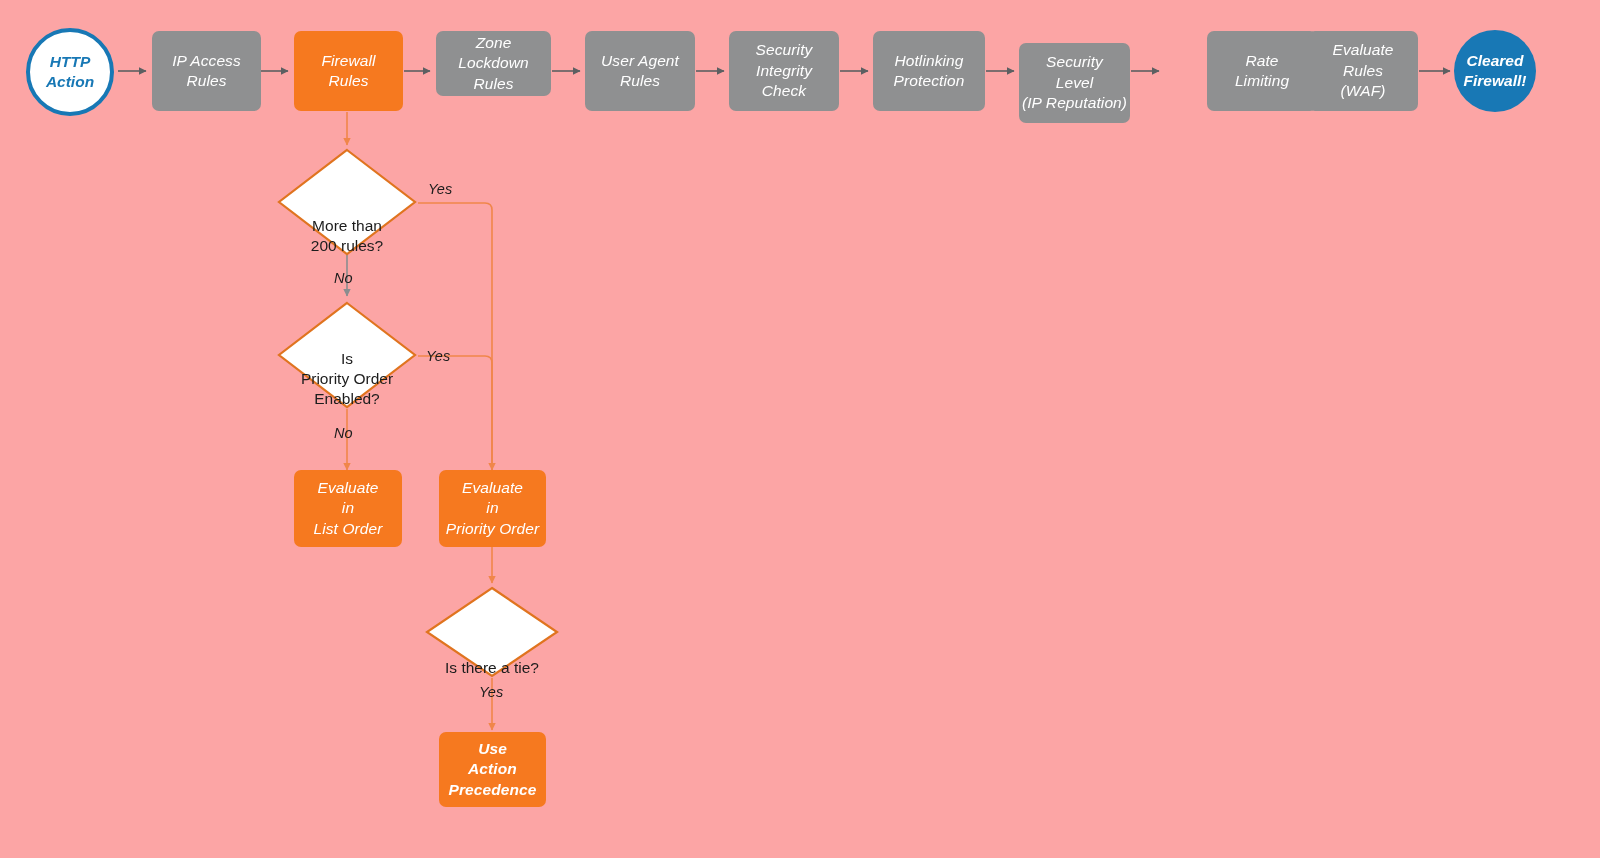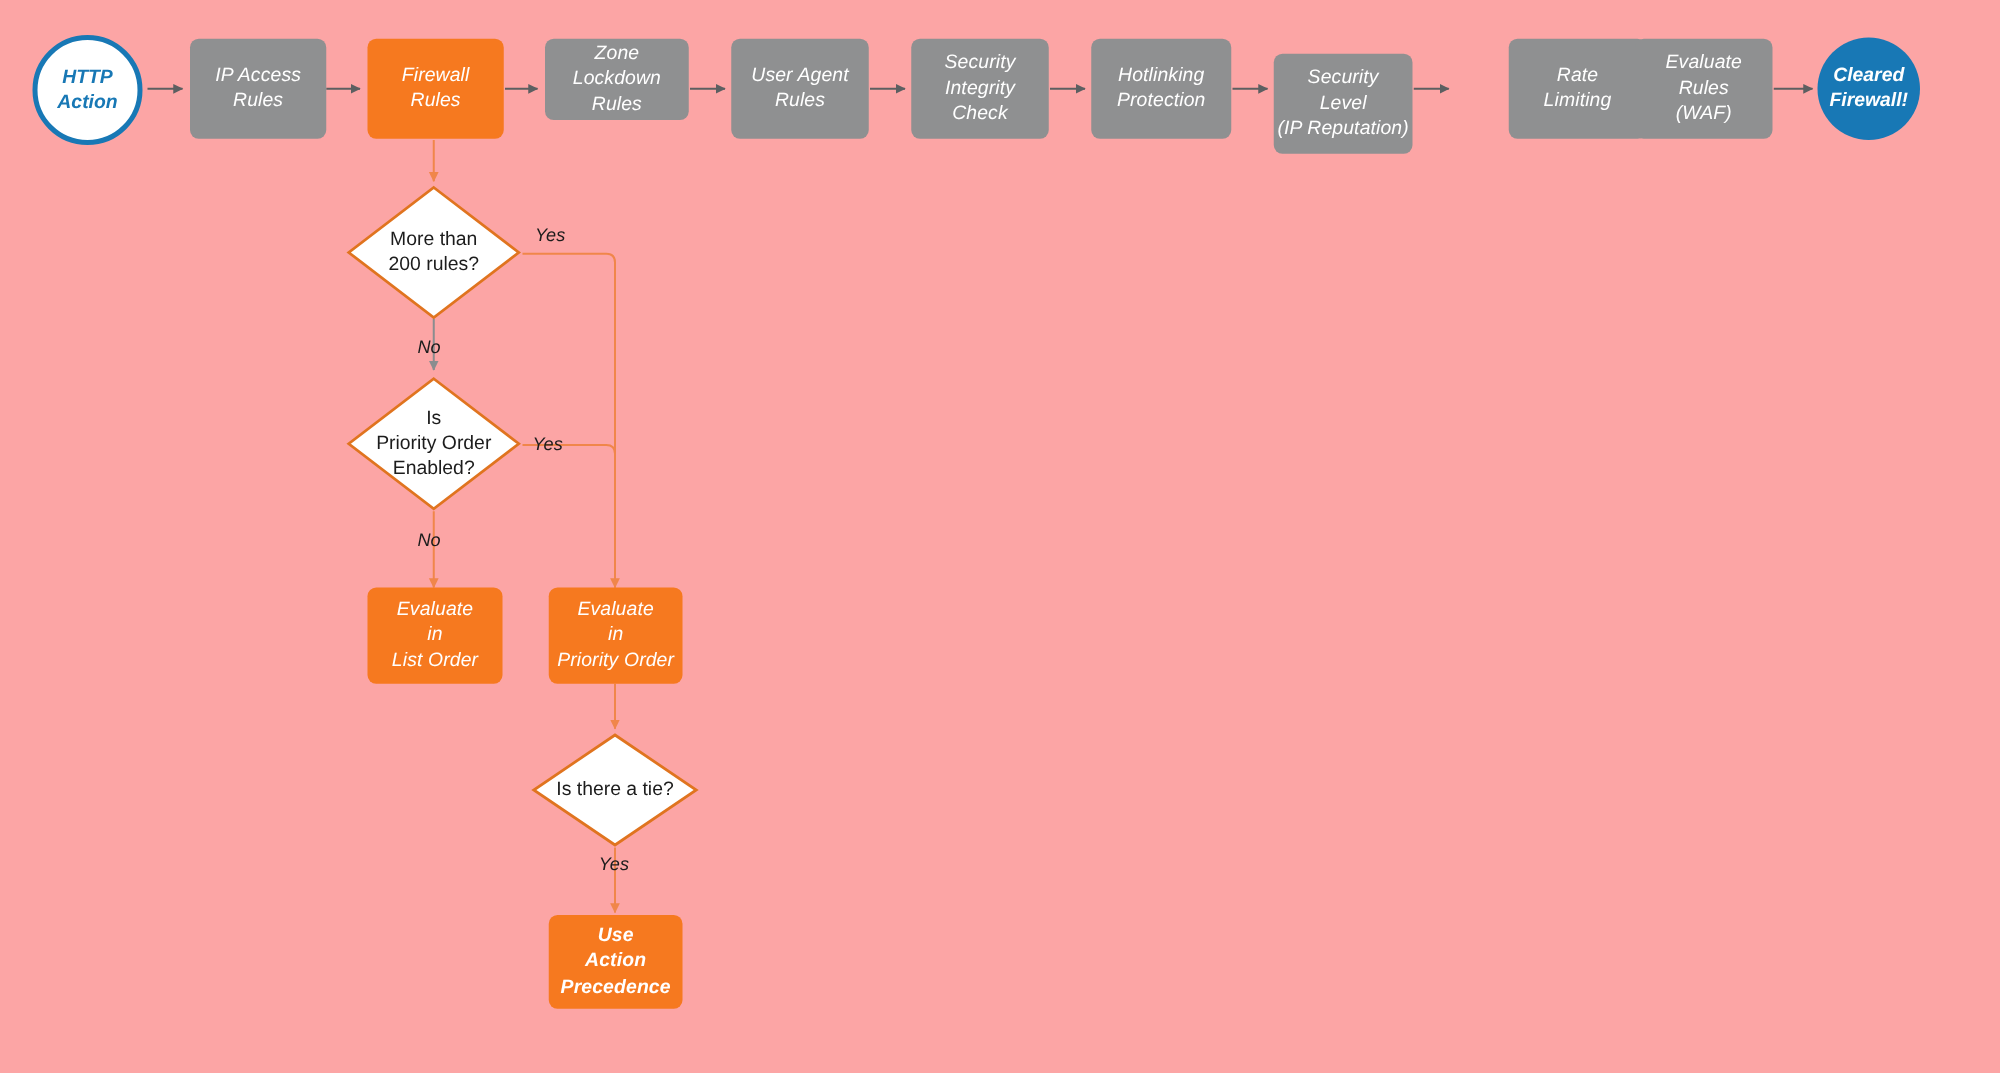--- a/index.html
+++ b/index.html
@@ -70,21 +70,21 @@
     position: absolute;
     left: 0; top: 0;
     overflow: visible;
   }
   .diamond-label {
     position: absolute;
     left: 0; top: 0;
     width: 100%;
     height: 100%;
     display: flex;
-    align-items: center;
+    align-items: flex-end;
     justify-content: center;
     text-align: center;
     color: #1c1c1c;
     font-size: 15.5px;
     line-height: 1.3;
   }
 
   .edge-label {
     position: absolute;
     font-style: italic;

